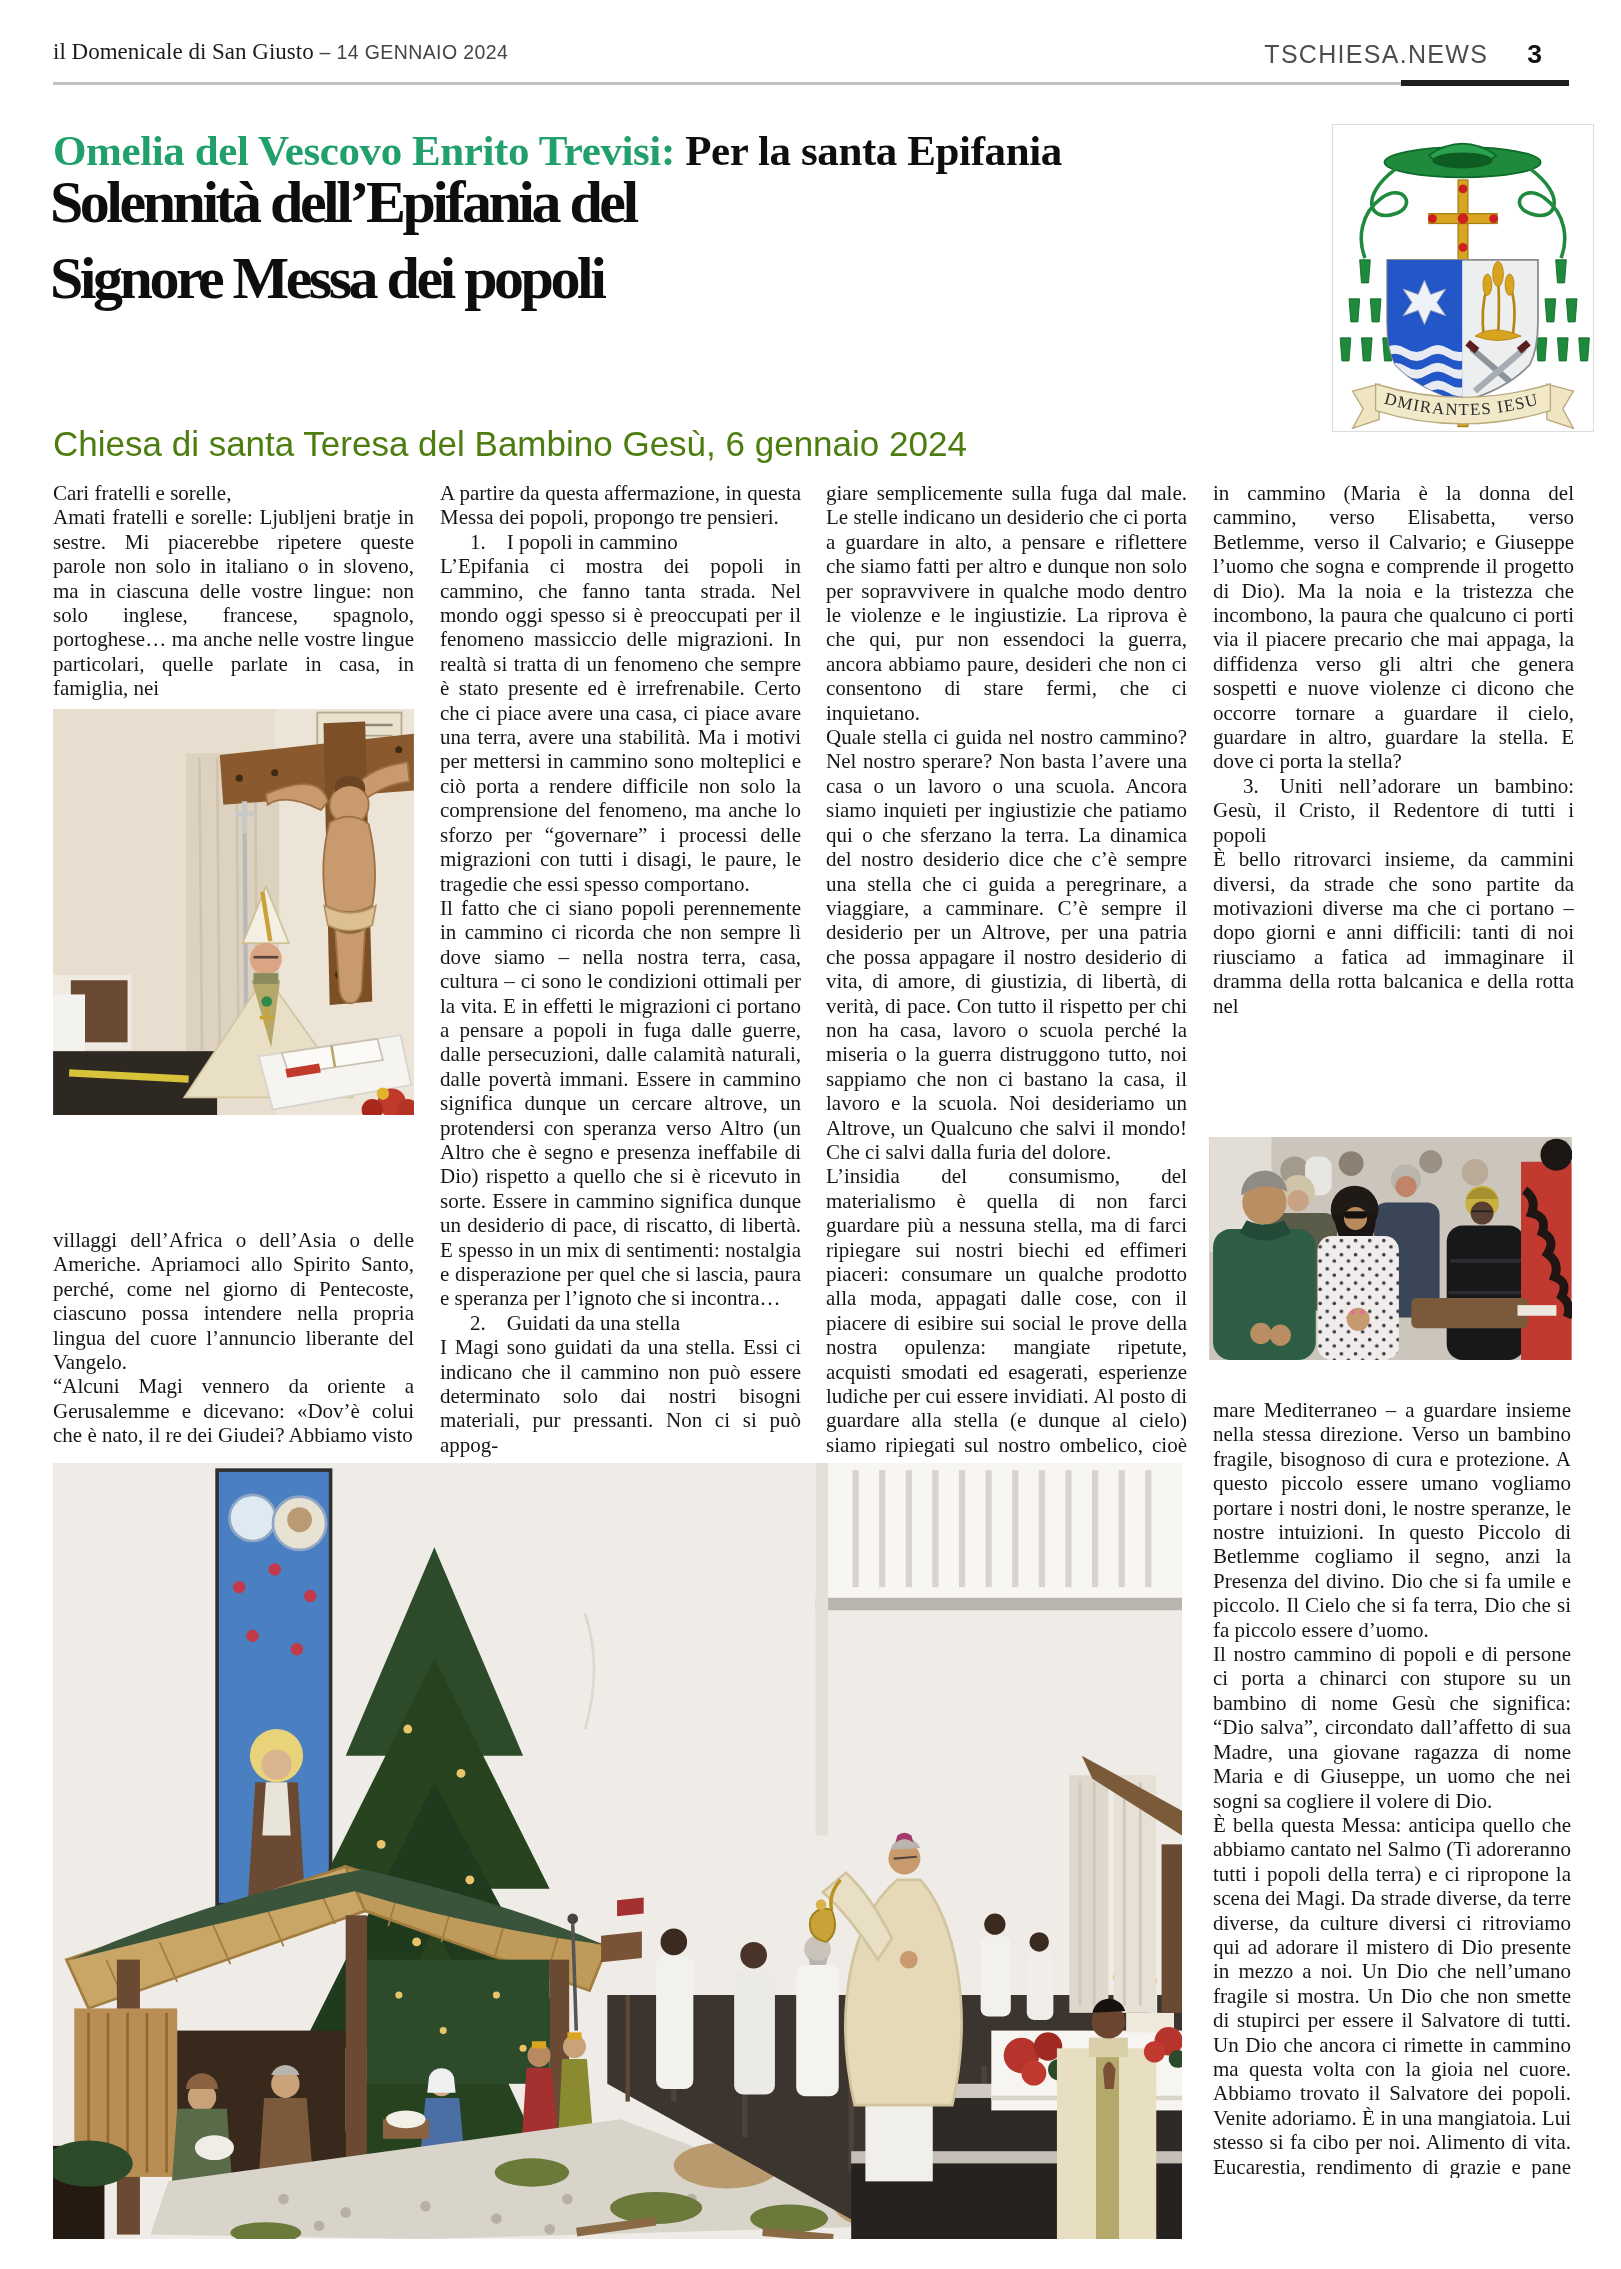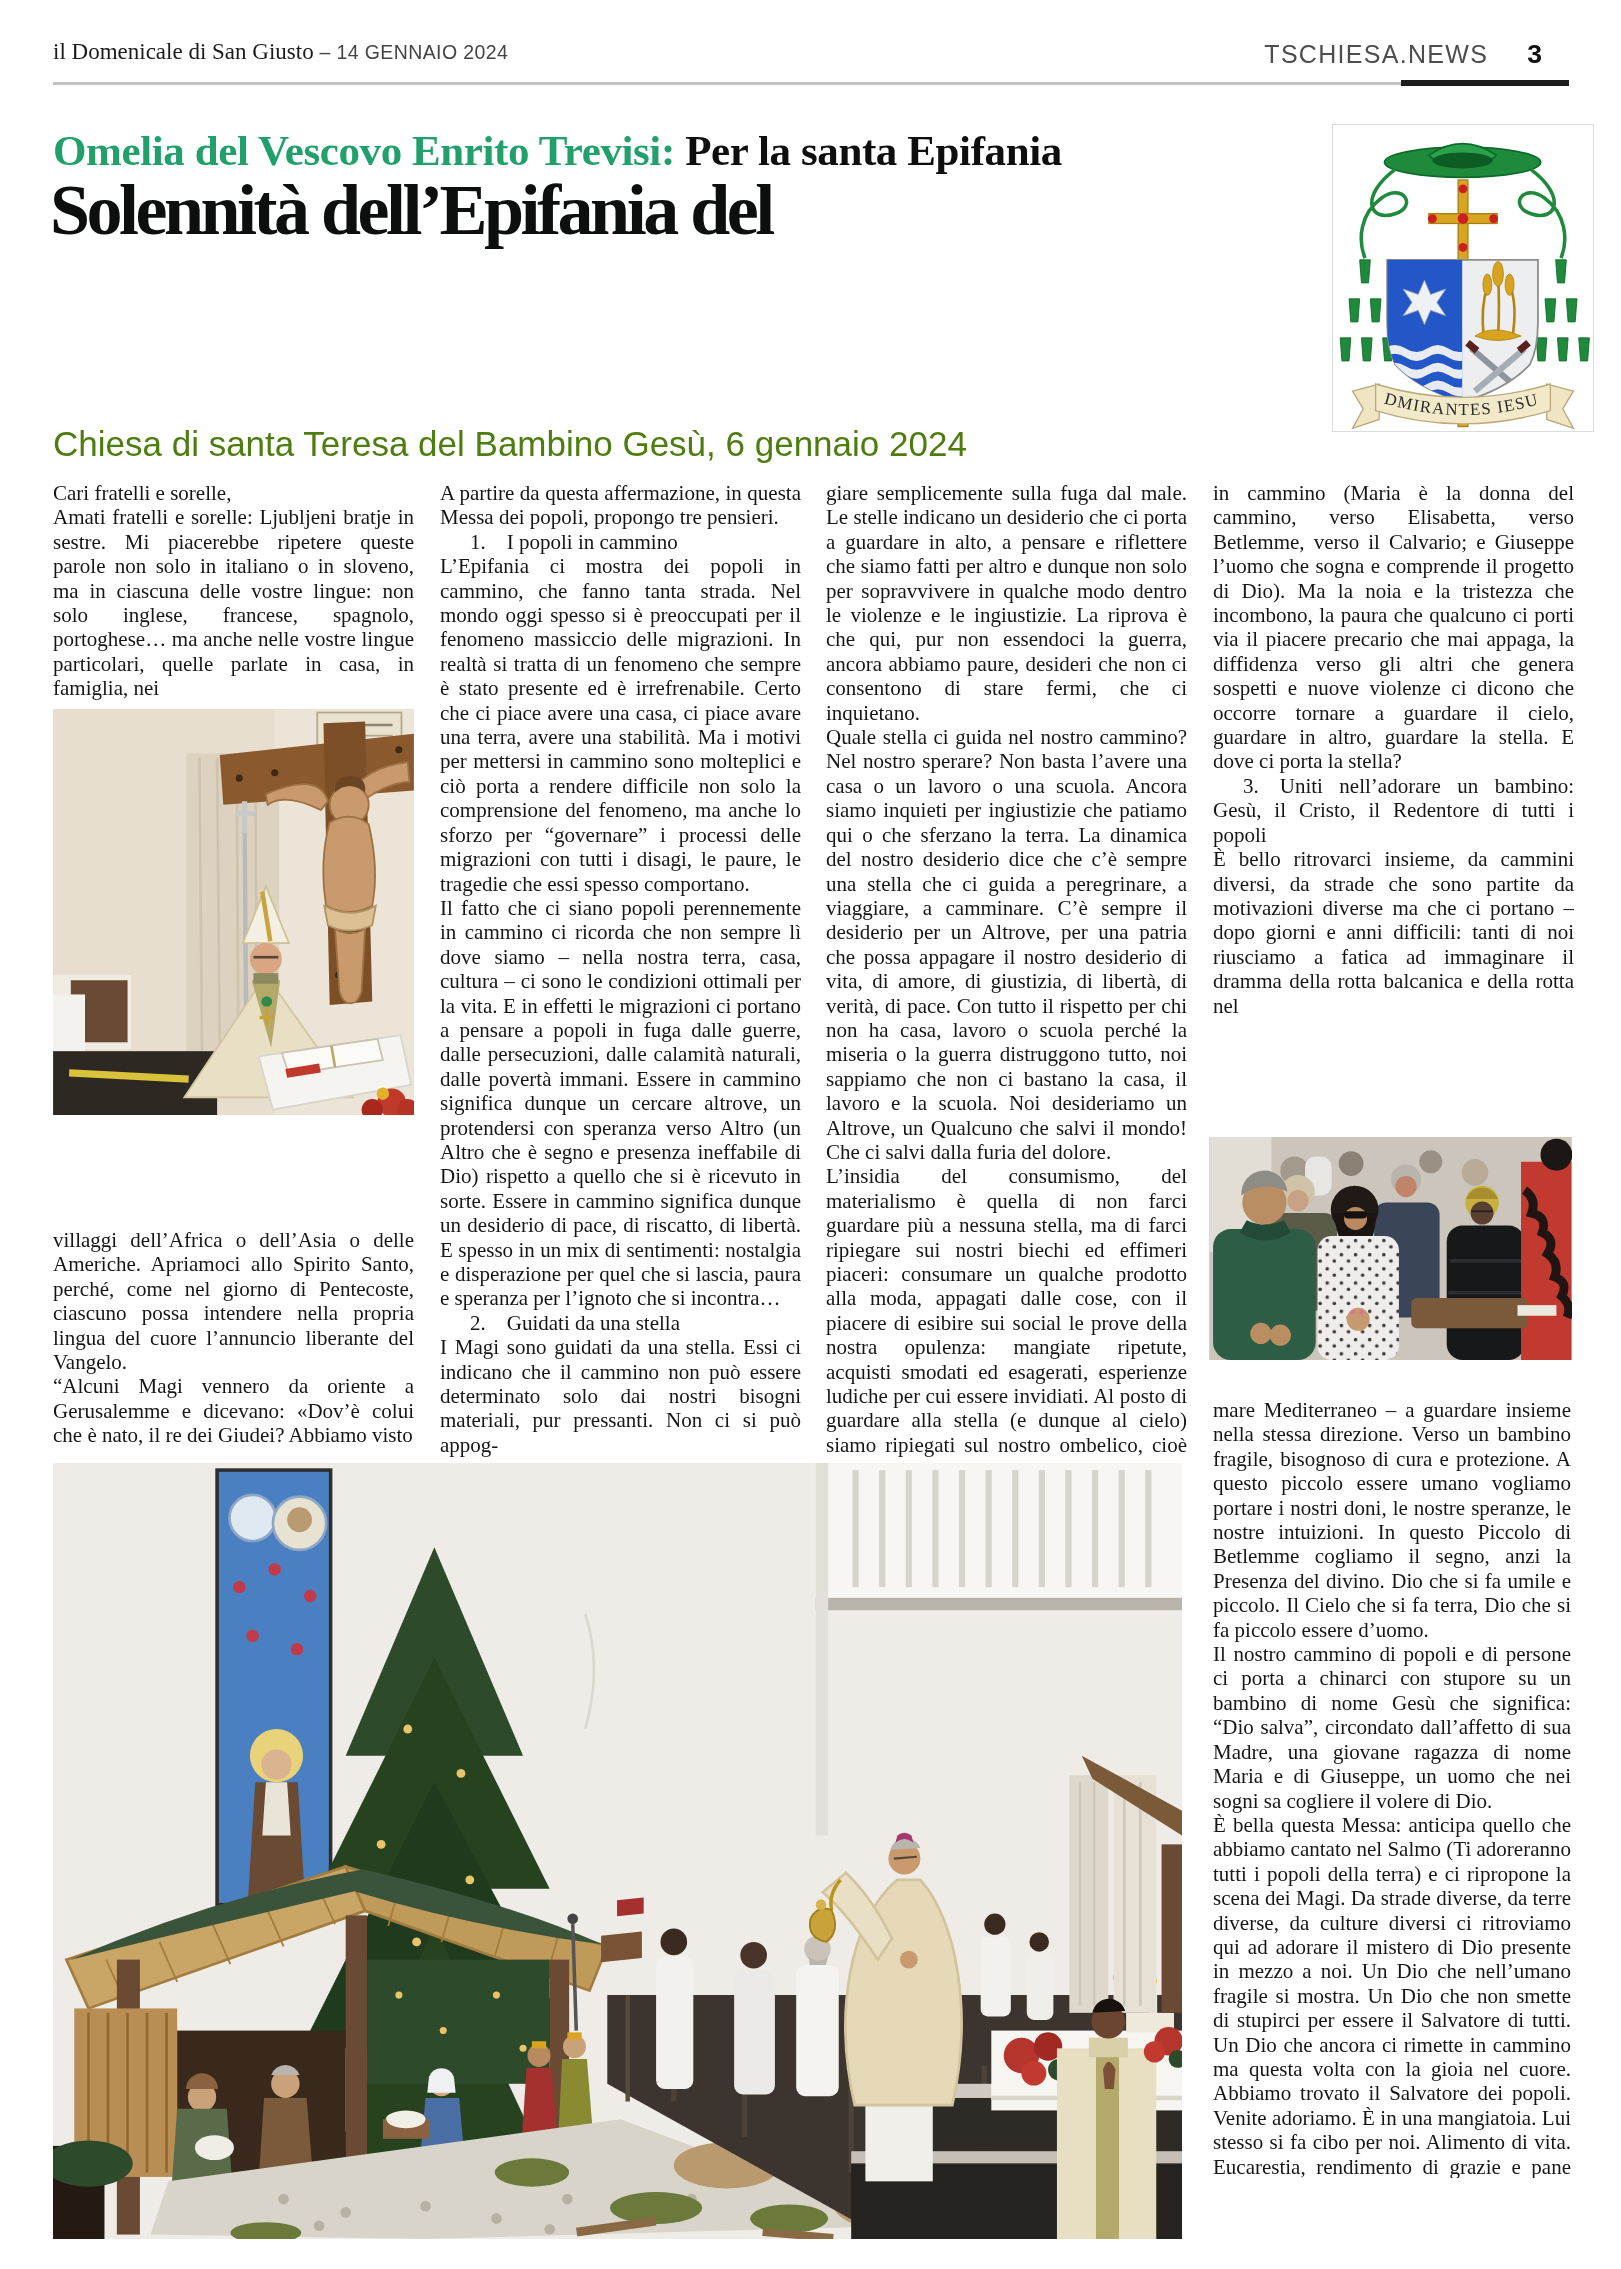--- a/index.html
+++ b/index.html
@@ -14,21 +14,21 @@
   .mast-right{right:52px;top:39px;font-family:"Liberation Sans",sans-serif;}
   .brand{font-size:25px;color:#4d4d4d;letter-spacing:1.3px;}
   .pageno{font-size:26.6px;font-weight:bold;color:#111;margin-left:39px;}
   .rule-thin{left:53px;top:82px;width:1348px;height:2.7px;background:#c2c2c2;}
   .rule-thick{left:1401px;top:80px;width:168px;height:6.2px;background:#1d1d1d;}
 
   
   .kicker{left:53px;top:126px;font-size:43px;font-weight:bold;letter-spacing:-0.4px;}
   .kicker .k1{color:#21a06b;}
   .kicker .k2{color:#0e0e0e;}
-  .headline{left:50px;top:165px;width:1312px;font-size:72px;line-height:1.26;font-weight:bold;
+  .headline{left:50px;top:165px;width:1312px;font-size:60px;line-height:1.26;font-weight:bold;
             letter-spacing:-3.5px;color:#0c0f0d;margin:0;}
   .headline span{display:block;}
   .dek{left:53px;top:424px;font-family:"Liberation Sans",sans-serif;font-size:35px;color:#4d7c0f;}
 
   
   .crest{left:1332px;top:124px;width:260px;height:306px;background:#fff;border:0.9px solid #dcdcdc;}
 
   
   .col{position:absolute;width:361px;font-size:21px;line-height:24.4px;text-align:justify;overflow:hidden;}
   .col p{margin:0;}
@@ -61,20 +61,21 @@
   </div>
   <div class="abs rule-thin"></div>
   <div class="abs rule-thick"></div>
 
   <div class="abs kicker">
     <span class="k1">Omelia del Vescovo Enrito Trevisi:</span><span class="k2"> Per la santa Epifania</span>
   </div>
 
   <h1 class="abs headline">
     <span>Solennità dell’Epifania del</span>
+    <span>Signore Messa dei popoli</span>
   </h1>
   <div class="abs dek">Chiesa di santa Teresa del Bambino Gesù, 6 gennaio 2024</div>
 
   <div class="abs crest">
     <svg viewBox="0 0 293 345" width="260" height="306">
       <defs>
         <clipPath id="shieldL">
             <path d="M61,152 h85 v160 q-50,-14 -76,-42 q-9,-18 -9,-48 z"></path>
           </clipPath>
         <clipPath id="shieldR">

